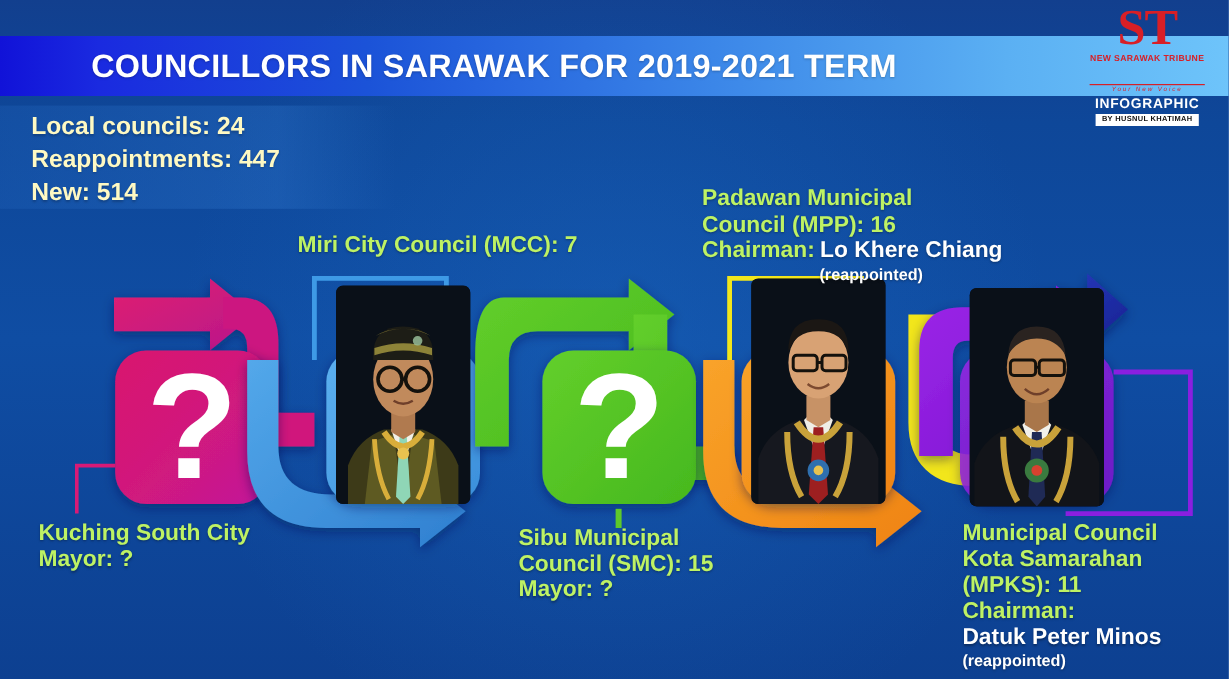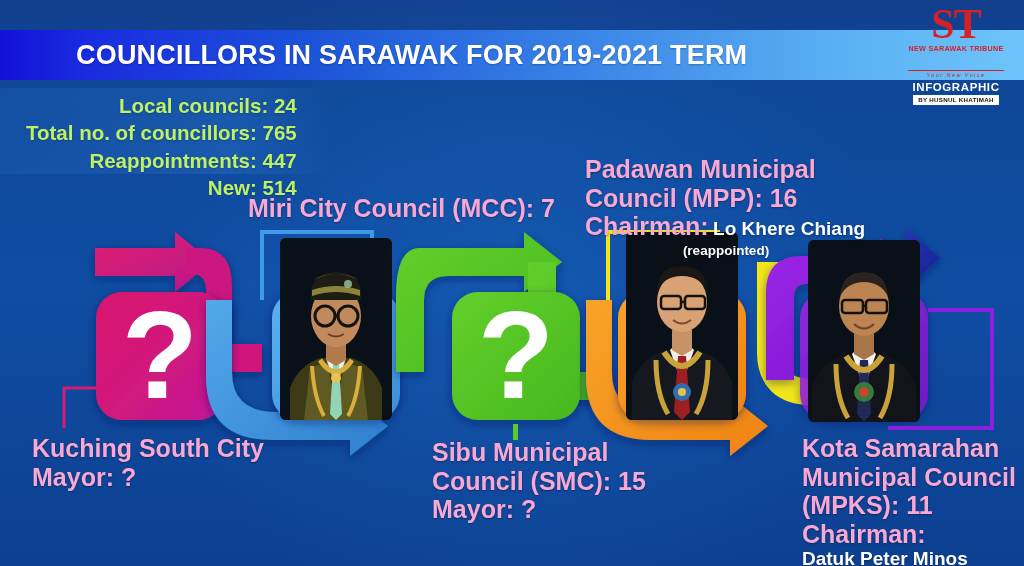--- a/index.html
+++ b/index.html
@@ -76,38 +76,37 @@
   #stats-panel {
     position: absolute; left: 0px; top: 88px; width: 330px; height: 86px;
     background: linear-gradient(90deg, rgba(40,110,200,0.22) 0%, rgba(52,126,214,0.30) 70%, rgba(52,126,214,0.0) 100%);
     pointer-events: none;
   }
   #stats {
     position: absolute; left: 26px; top: 92px;
     z-index: 25;
   }
   #stats div {
-    color: #bef264; font-size: 20.5px; font-weight: bold;
+    color: #fef9c3; font-size: 20.5px; font-weight: bold;
     line-height: 1.33; white-space: nowrap;
     text-shadow: 0 1px 2px rgba(0,0,0,0.22);
-    text-align: right;
   }
 
   
   #flow { position: absolute; left: 0; top: 0; width: 1024px; height: 566px; }
   .portrait {
     position: absolute;
     border-radius: 6px;
     overflow: hidden;
     background: #0b1320;
   }
 
   
   .label { position: absolute; z-index: 30; line-height: 1.14; }
-  .lbl-y { color: #f9a8d4; font-size: 25px; font-weight: bold; text-shadow: 0 1px 2px rgba(0,0,0,0.35); }
+  .lbl-y { color: #bef264; font-size: 19px; font-weight: bold; text-shadow: 0 1px 2px rgba(0,0,0,0.35); }
   .lbl-w { color: #ffffff; font-size: 19px; font-weight: bold; text-shadow: 0 1px 2px rgba(0,0,0,0.35); }
   .lbl-sm { color: #ffffff; font-size: 13.5px; font-weight: bold; text-shadow: 0 1px 2px rgba(0,0,0,0.35); }
   .lbl-line { white-space: nowrap; }
 
   #label-miri { left: 248px; top: 194px; }
   #label-padawan { left: 585px; top: 155px; }
   #label-mbks { left: 32px; top: 434px; }
   #label-smc { left: 432px; top: 438px; }
   #label-mpks { left: 802px; top: 434px; text-align: left; }
   #label-padawan .centered { text-align: center; width: 282px; }
@@ -345,21 +344,20 @@
     <div id="logo-st">ST</div>
     <div id="logo-tribune">NEW SARAWAK TRIBUNE</div>
     <div id="logo-tagline">Your  New  Voice</div>
     <div id="logo-infographic">INFOGRAPHIC</div>
     <div id="logo-by">BY HUSNUL KHATIMAH</div>
   </div>
 
   <div id="stats-panel"></div>
   <div id="stats">
     <div>Local councils: 24</div>
-    <div>Total no. of councillors: 765</div>
     <div>Reappointments: 447</div>
     <div>New: 514</div>
   </div>
 
   <div class="label" id="label-miri">
     <div class="lbl-line"><span class="lbl-y">Miri City Council (MCC): 7</span></div>
   </div>
 
   <div class="label" id="label-padawan">
     <div class="lbl-line"><span class="lbl-y">Padawan Municipal</span></div>
@@ -376,21 +374,21 @@
     <div class="lbl-line"><span class="lbl-y">Mayor: ?</span></div>
   </div>
 
   <div class="label" id="label-smc">
     <div class="lbl-line"><span class="lbl-y">Sibu Municipal</span></div>
     <div class="lbl-line"><span class="lbl-y">Council (SMC): 15</span></div>
     <div class="lbl-line"><span class="lbl-y">Mayor: ?</span></div>
   </div>
 
   <div class="label" id="label-mpks">
+    <div class="lbl-line"><span class="lbl-y">Municipal Council</span></div>
     <div class="lbl-line"><span class="lbl-y">Kota Samarahan</span></div>
-    <div class="lbl-line"><span class="lbl-y">Municipal Council</span></div>
     <div class="lbl-line"><span class="lbl-y">(MPKS): 11</span></div>
     <div class="lbl-line"><span class="lbl-y">Chairman:</span></div>
     <div class="lbl-line"><span class="lbl-w">Datuk Peter Minos</span></div>
     <div class="lbl-line"><span class="lbl-sm">(reappointed)</span></div>
   </div>
 
 </div>
 
 </body></html>

